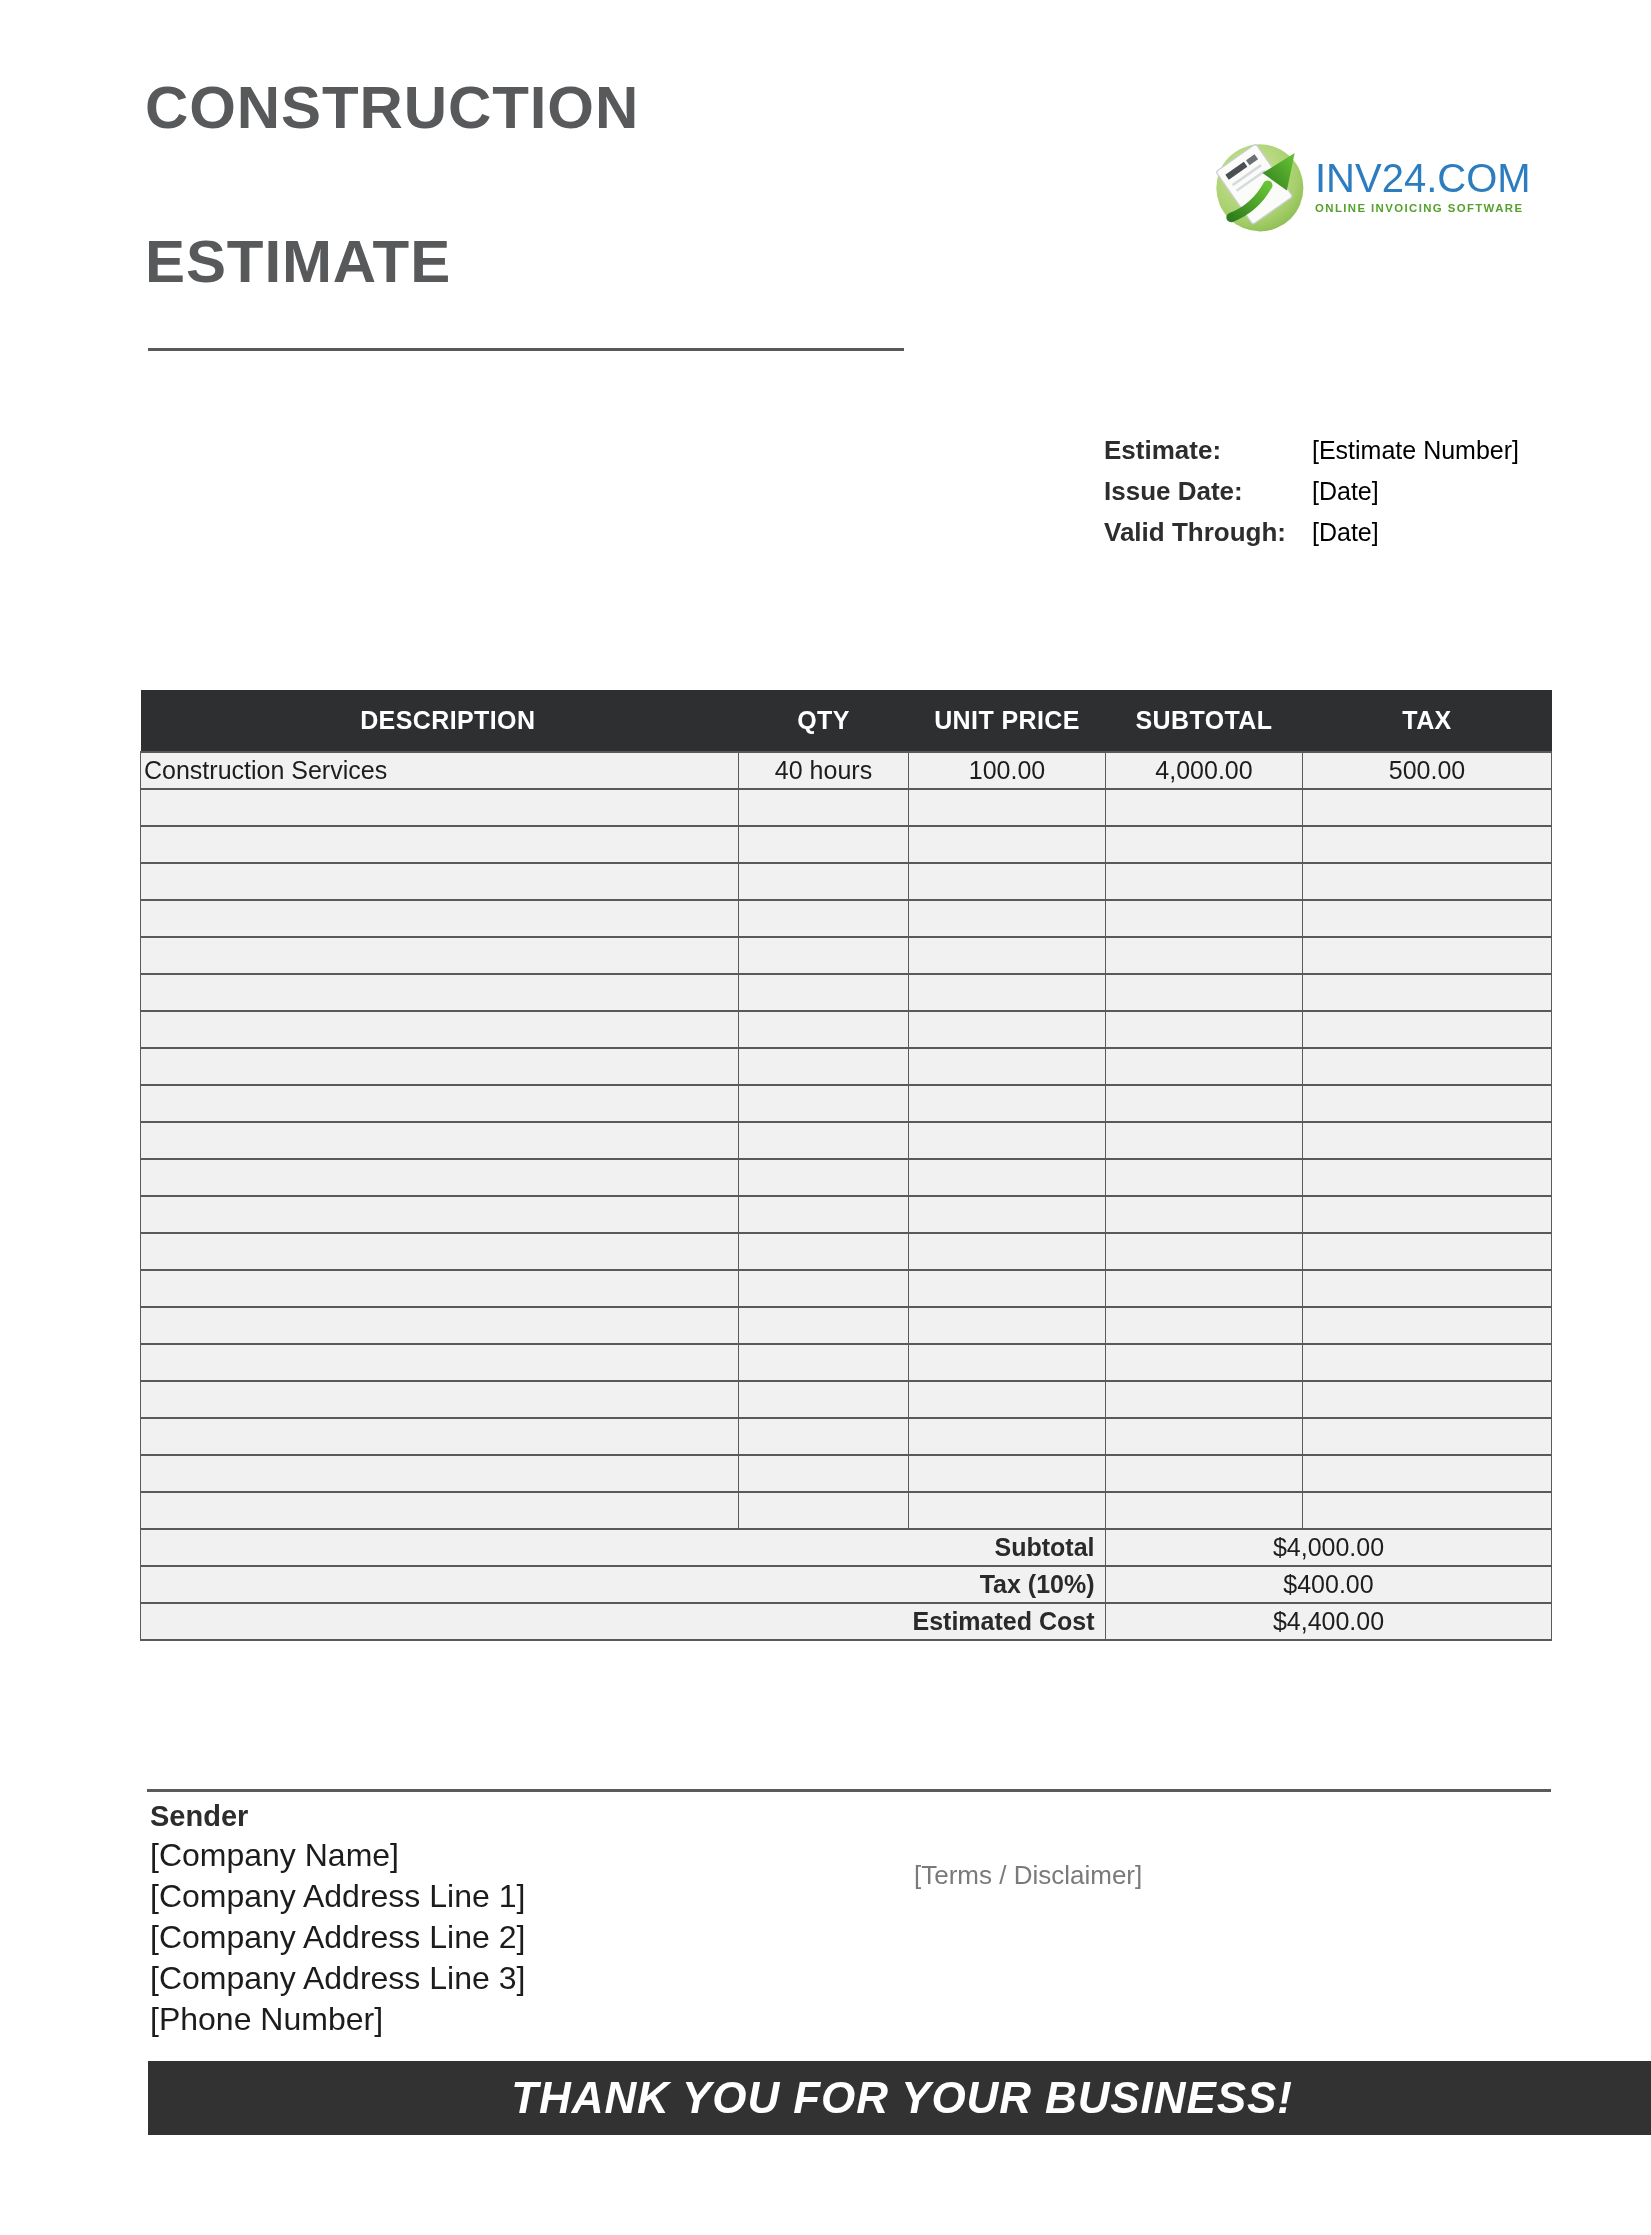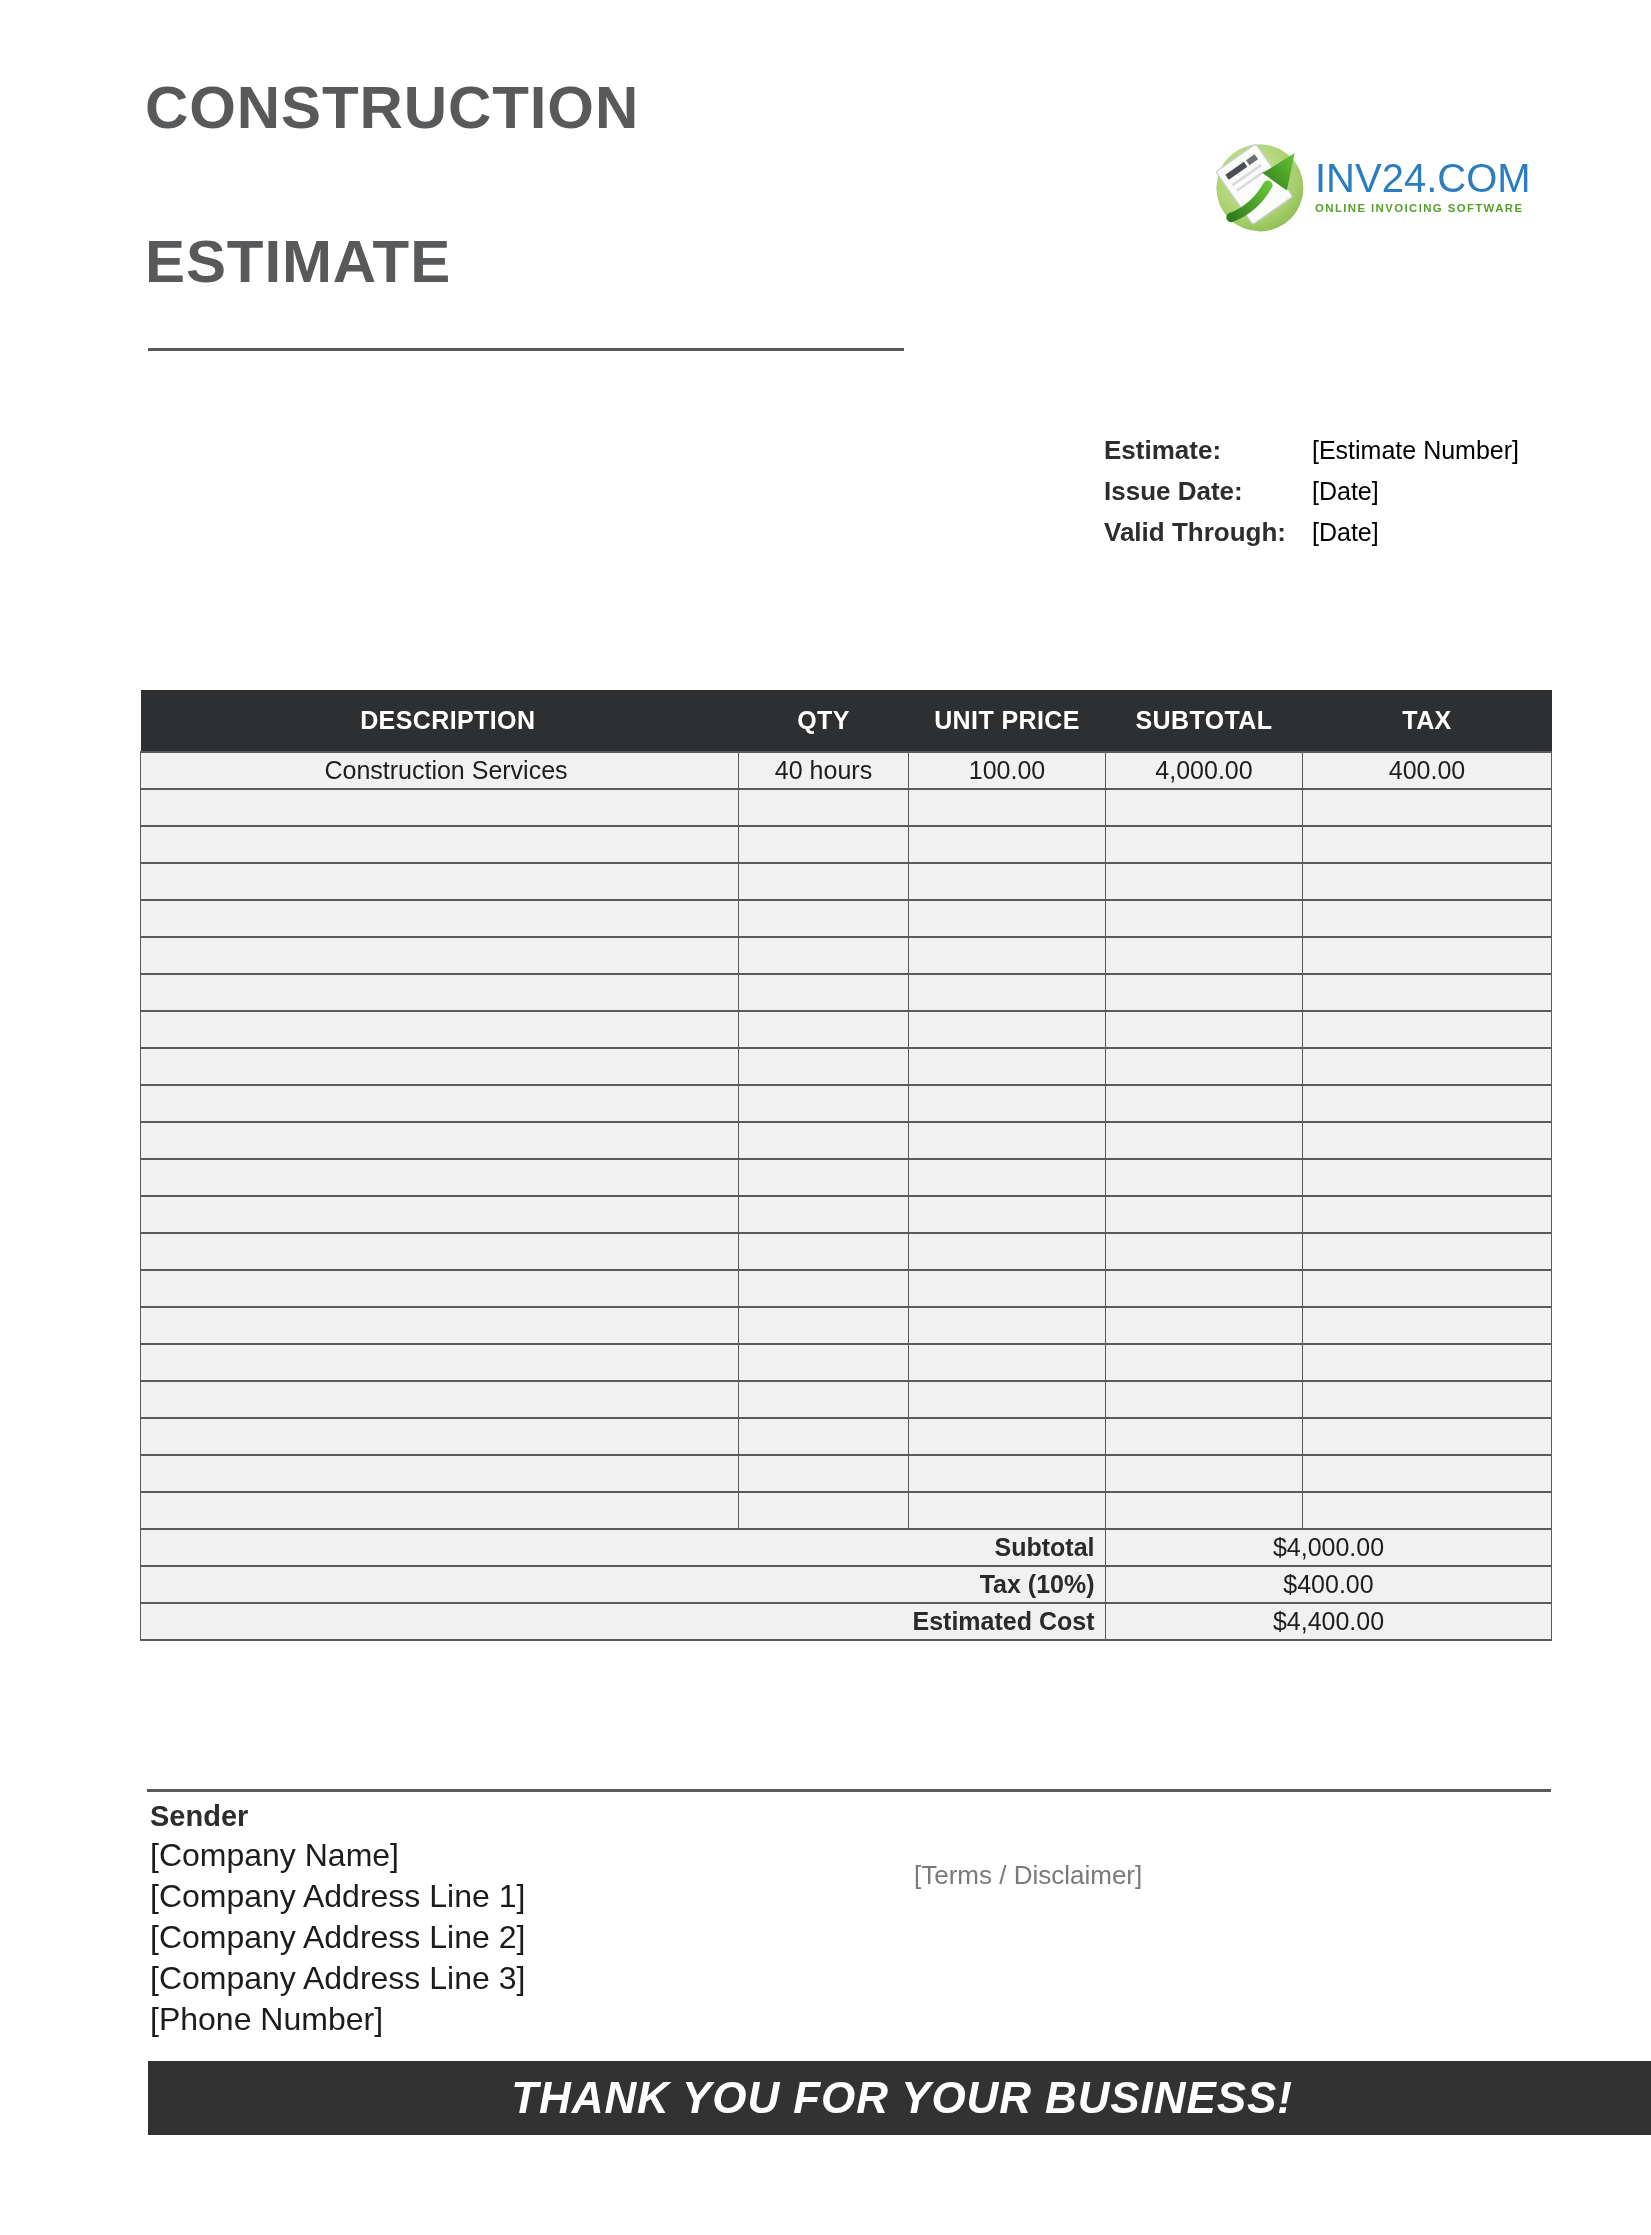--- a/index.html
+++ b/index.html
@@ -100,21 +100,21 @@
     background:#f1f1f2;
     border:1.7px solid #5a5a5a;
     border-top-width:2.6px;
     border-bottom-width:2.6px;
     font-size:25px;
     color:#1d1d1d;
     text-align:center;
     overflow:hidden;
   }
   .est-table tbody tr{height:37px;}
-  .est-table td.cell-desc{text-align:center;padding-left:14px;}
+  .est-table td.cell-desc{text-align:left;padding-left:3px;}
   .est-table td.sum-label{
     text-align:right;
     font-weight:700;
     padding-right:10.5px;
     color:#2a2a2a;
   }
   .est-table td.sum-value{text-align:center;}
   
   .sender-divider{
     position:absolute;
@@ -218,21 +218,21 @@
         <th>SUBTOTAL</th>
         <th>TAX</th>
       </tr>
     </thead>
     <tbody>
         <tr>
           <td class="cell-desc">Construction Services</td>
           <td>40 hours</td>
           <td>100.00</td>
           <td>4,000.00</td>
-          <td>400.00</td>
+          <td>500.00</td>
         </tr>
         <tr>
           <td></td>
           <td></td>
           <td></td>
           <td></td>
           <td></td>
         </tr>
         <tr>
           <td></td>

